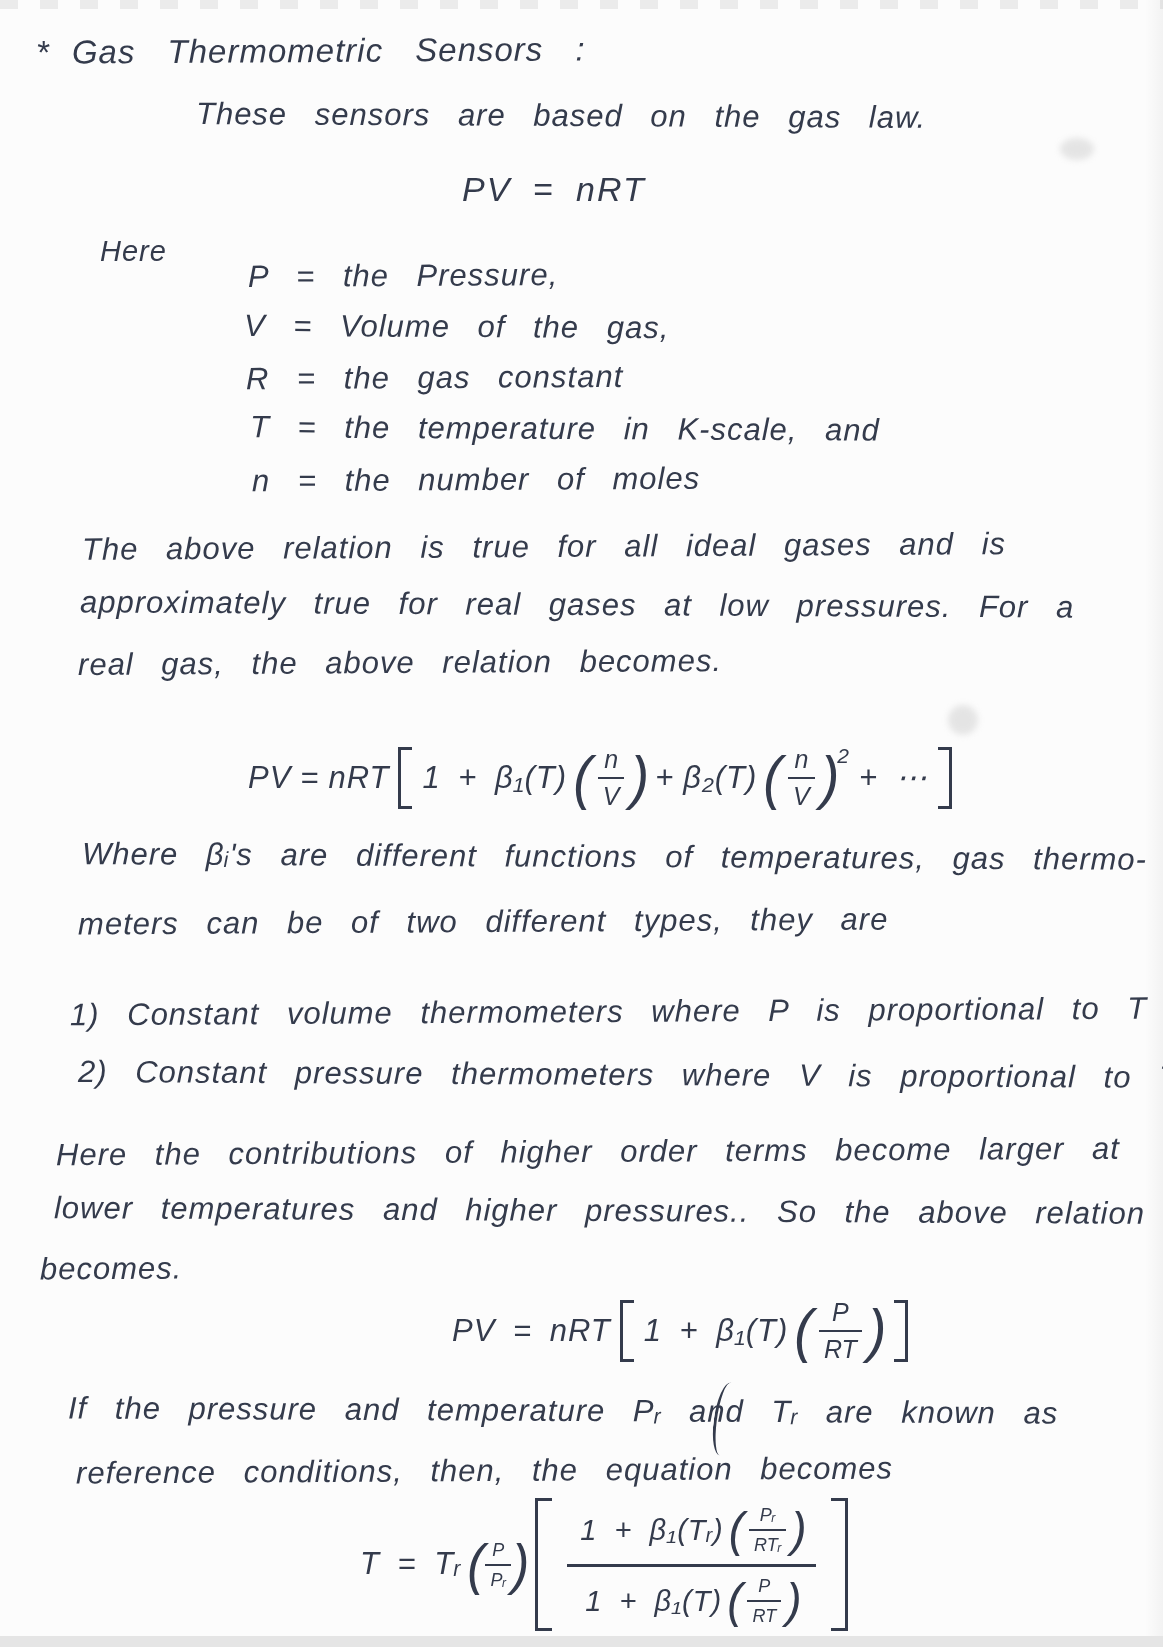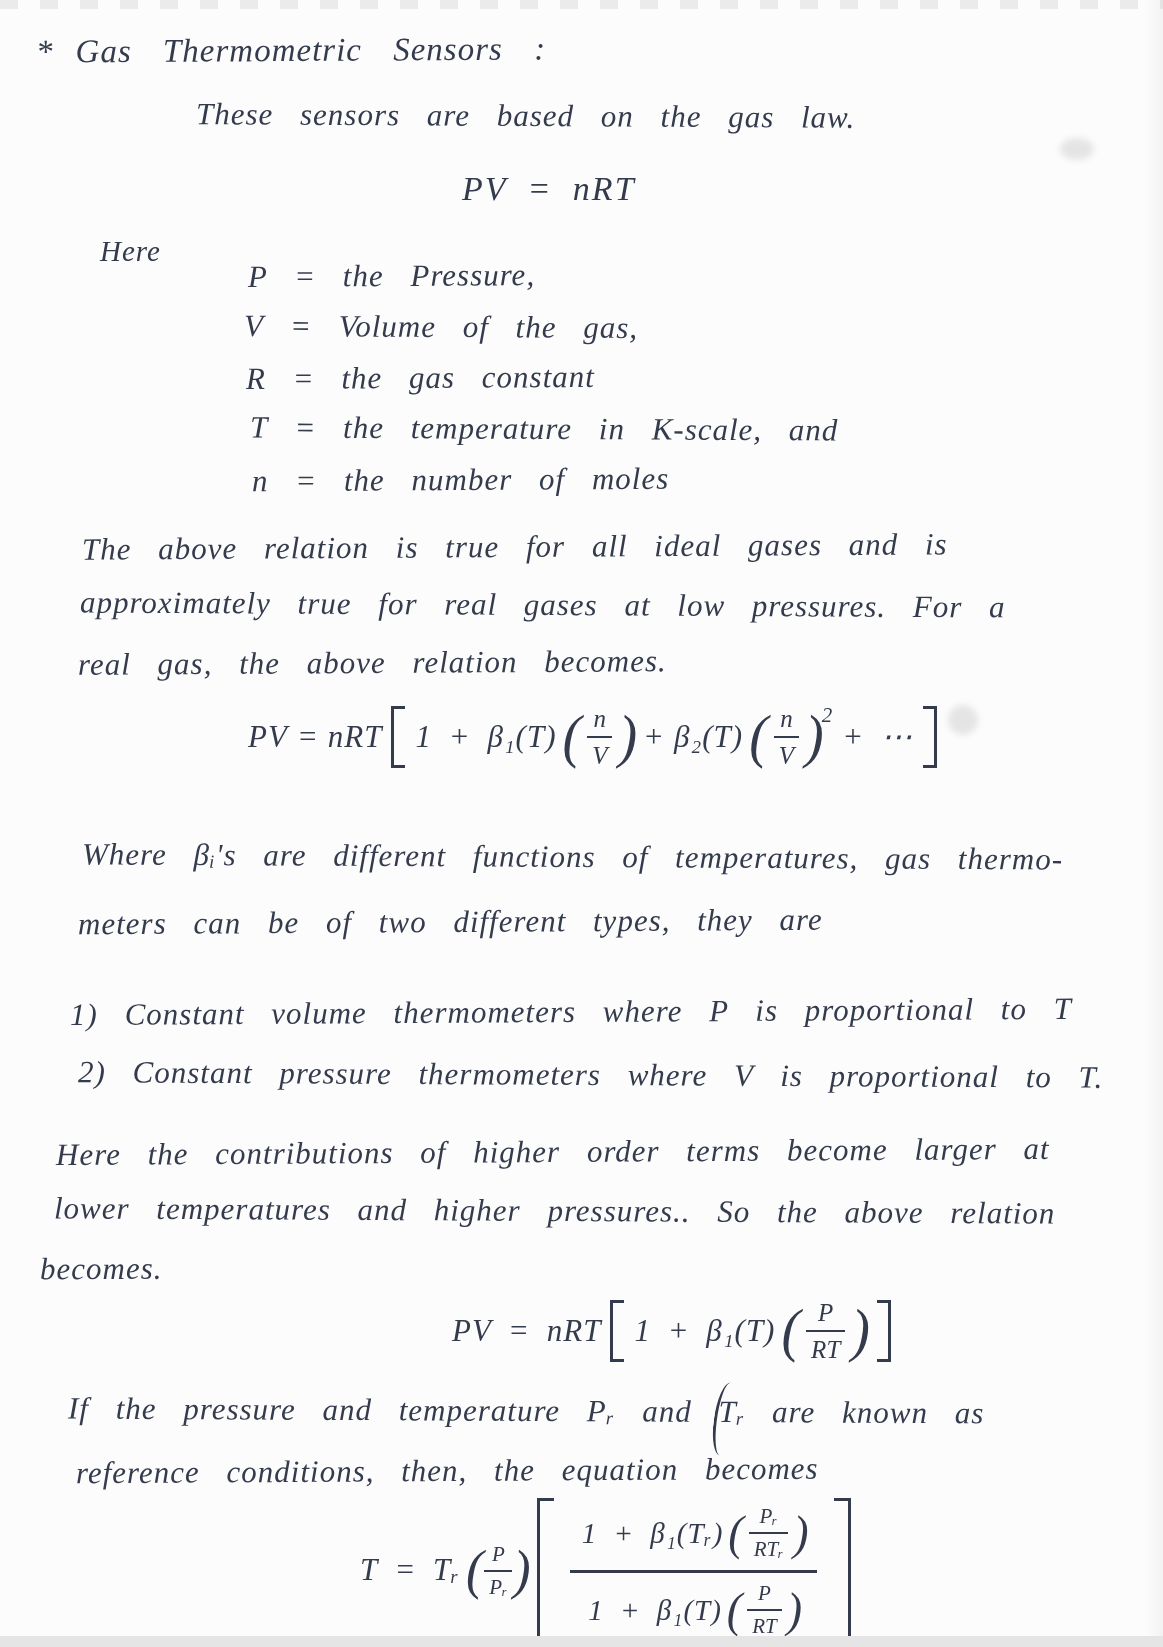--- a/index.html
+++ b/index.html
@@ -5,21 +5,21 @@
   :root{
     --ink:#343b4c;
     --paper:#fcfcfc;
   }
   html,body{margin:0;padding:0;background:#ffffff;}
   .page{
     position:relative;
     width:1163px;height:1647px;
     background:var(--paper);
     overflow:hidden;
-    font-family:Liberation Serif, serif;
+    font-family:Liberation Sans, sans-serif;
     font-style:italic;
     color:var(--ink);
     text-align:right;
   }
   
   .top-edge{
     position:absolute;top:0;left:0;right:0;height:9px;
     background:repeating-linear-gradient(90deg,#ebebeb 0 18px,rgba(252,252,252,0) 18px 40px);
   }
   .bottom-edge{
@@ -65,21 +65,21 @@
   }
   .sqbr{align-self:stretch;width:11px;
     border-top:3px solid var(--ink);border-bottom:3px solid var(--ink);}
   .sqbr.open{border-left:3px solid var(--ink);margin-right:1px;}
   .sqbr.close{border-right:3px solid var(--ink);margin-left:1px;}
   .sup{font-size:21px;align-self:flex-start;margin:-4px 0 0 -8px;}
   
   .bigfrac{display:inline-flex;flex-direction:column;align-items:center;}
   .bf-part{display:inline-flex;align-items:center;gap:8px;padding:8px 18px 10px;font-size:29px;}
   .bf-part.bf-den{border-top:3px solid var(--ink);padding:10px 18px 6px;}
-  .eq4 .frac{font-size:21px;}
+  .eq4 .frac{font-size:18px;}
   .eq4 .paren{font-size:46px;}
   .eq4 .pre .paren{font-size:52px;}
   .eq4 .sqbr{width:14px;border-top-width:3.5px;border-bottom-width:3.5px;}
   .eq4 .sqbr.open{border-left-width:3.5px;}
   .eq4 .sqbr.close{border-right-width:3.5px;}
   .pre{display:inline-flex;align-items:center;gap:4px;}
 </style>
 </head>
 <body>
 
@@ -101,21 +101,21 @@
   <div class="hw r1" style="left:248px;top:257px">P = the Pressure,</div>
   <div class="hw r2" style="left:244px;top:308px">V = Volume of the gas,</div>
   <div class="hw r1" style="left:246px;top:359px">R = the gas constant</div>
   <div class="hw r2" style="left:250px;top:410px">T = the temperature in K-scale, and</div>
   <div class="hw r1" style="left:252px;top:461px">n = the number of moles</div>
 
   <div class="hw r1" style="left:82px;top:528px">The above relation is true for all ideal gases and is</div>
   <div class="hw r2" style="left:80px;top:586px">approximately true for real gases at low pressures. For a</div>
   <div class="hw r1" style="left:78px;top:644px">real gas, the above relation becomes.</div>
 
-  <div class="hw eq" style="left:248px;top:706px">
+  <div class="hw eq" style="left:248px;top:747px">
     <span>PV</span>
     <span>=</span>
     <span>nRT</span>
     <span class="sqbr open"></span>
     <span>1 + β₁(T)</span>
     <span class="paren">(</span>
     <span class="frac">
       <span class="num">n</span>
       <span class="den">V</span>
     </span>

